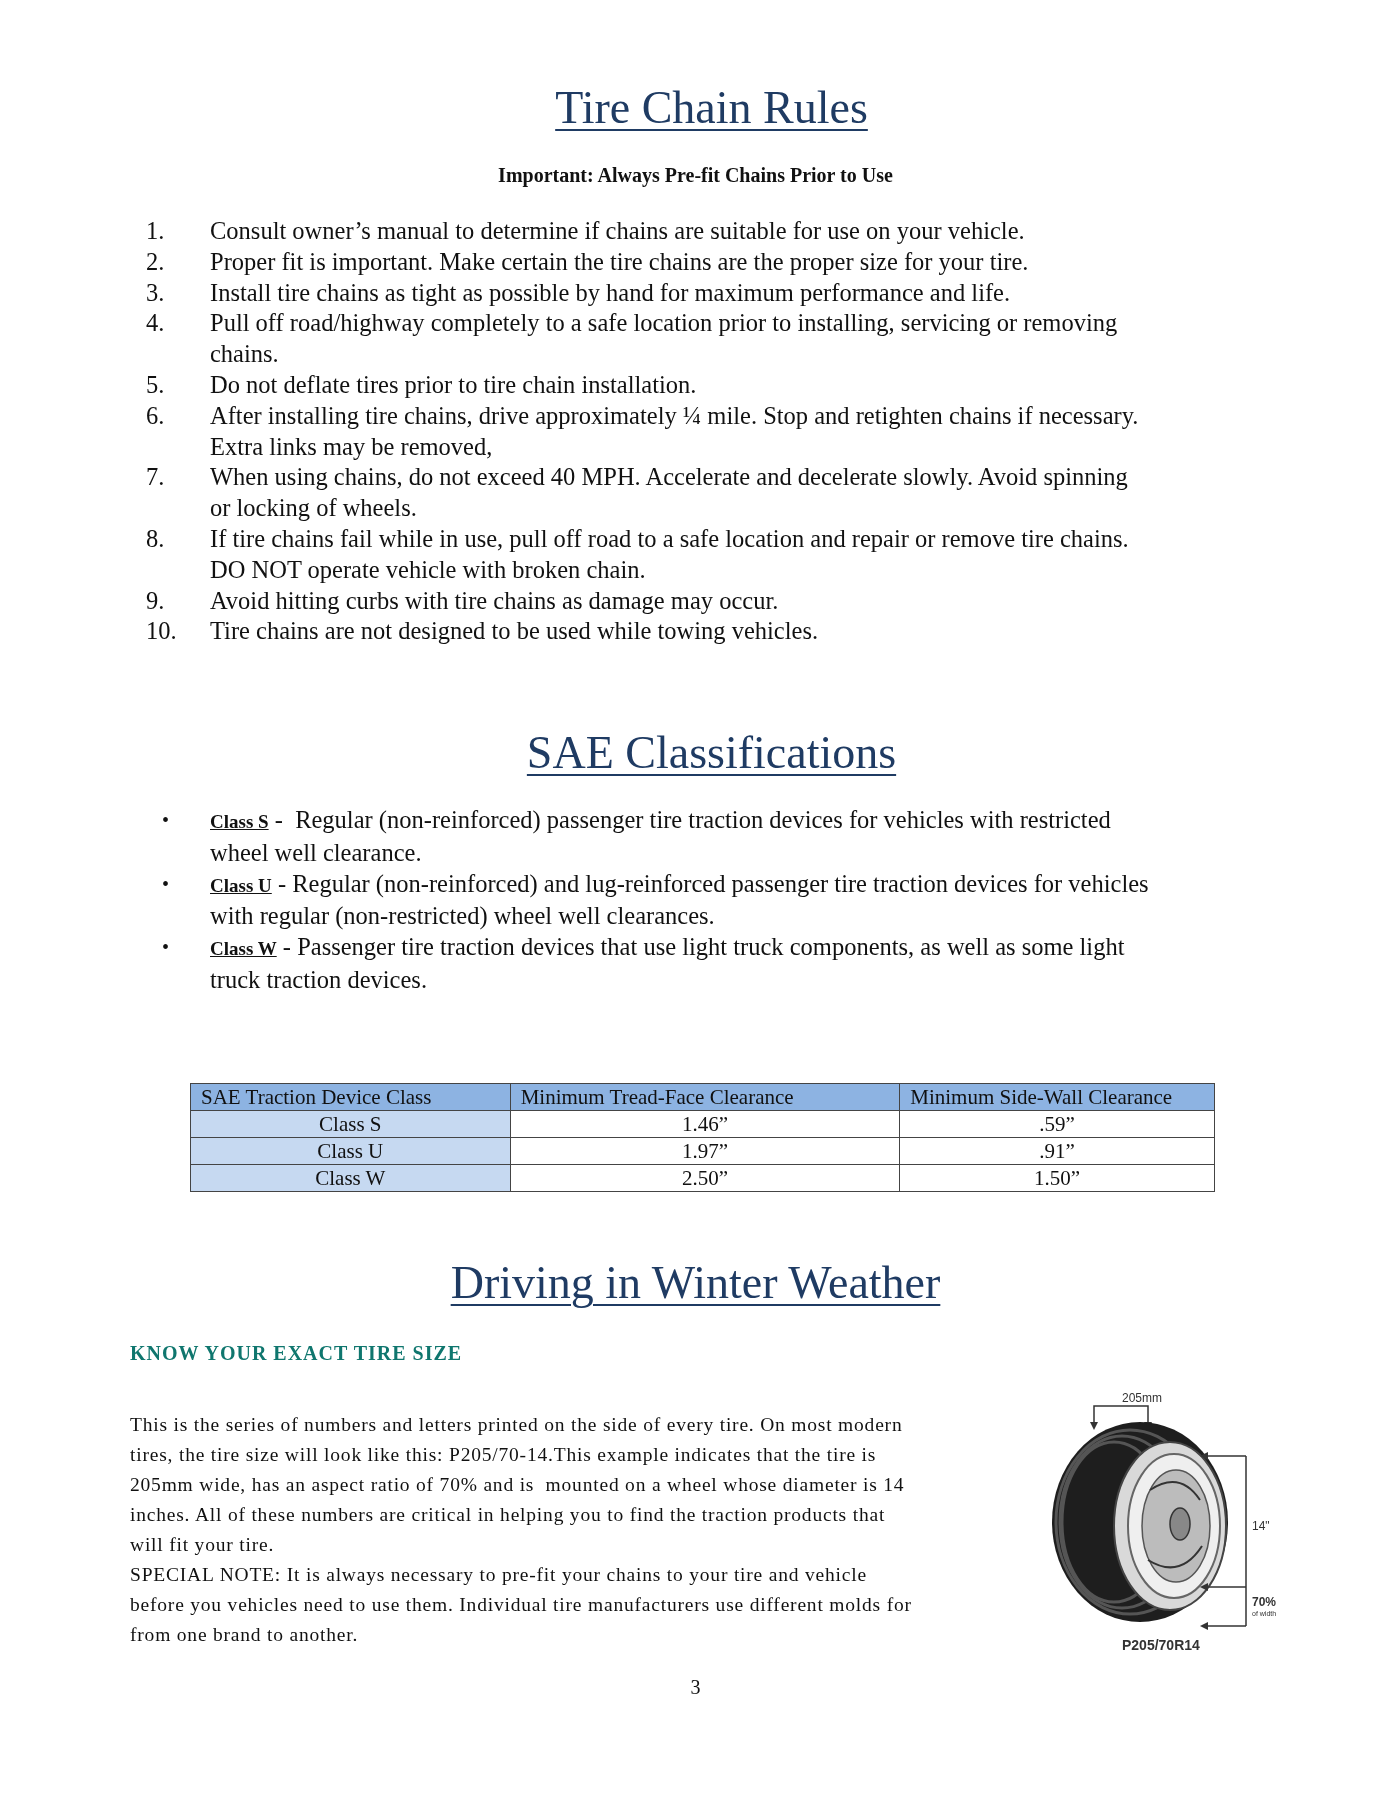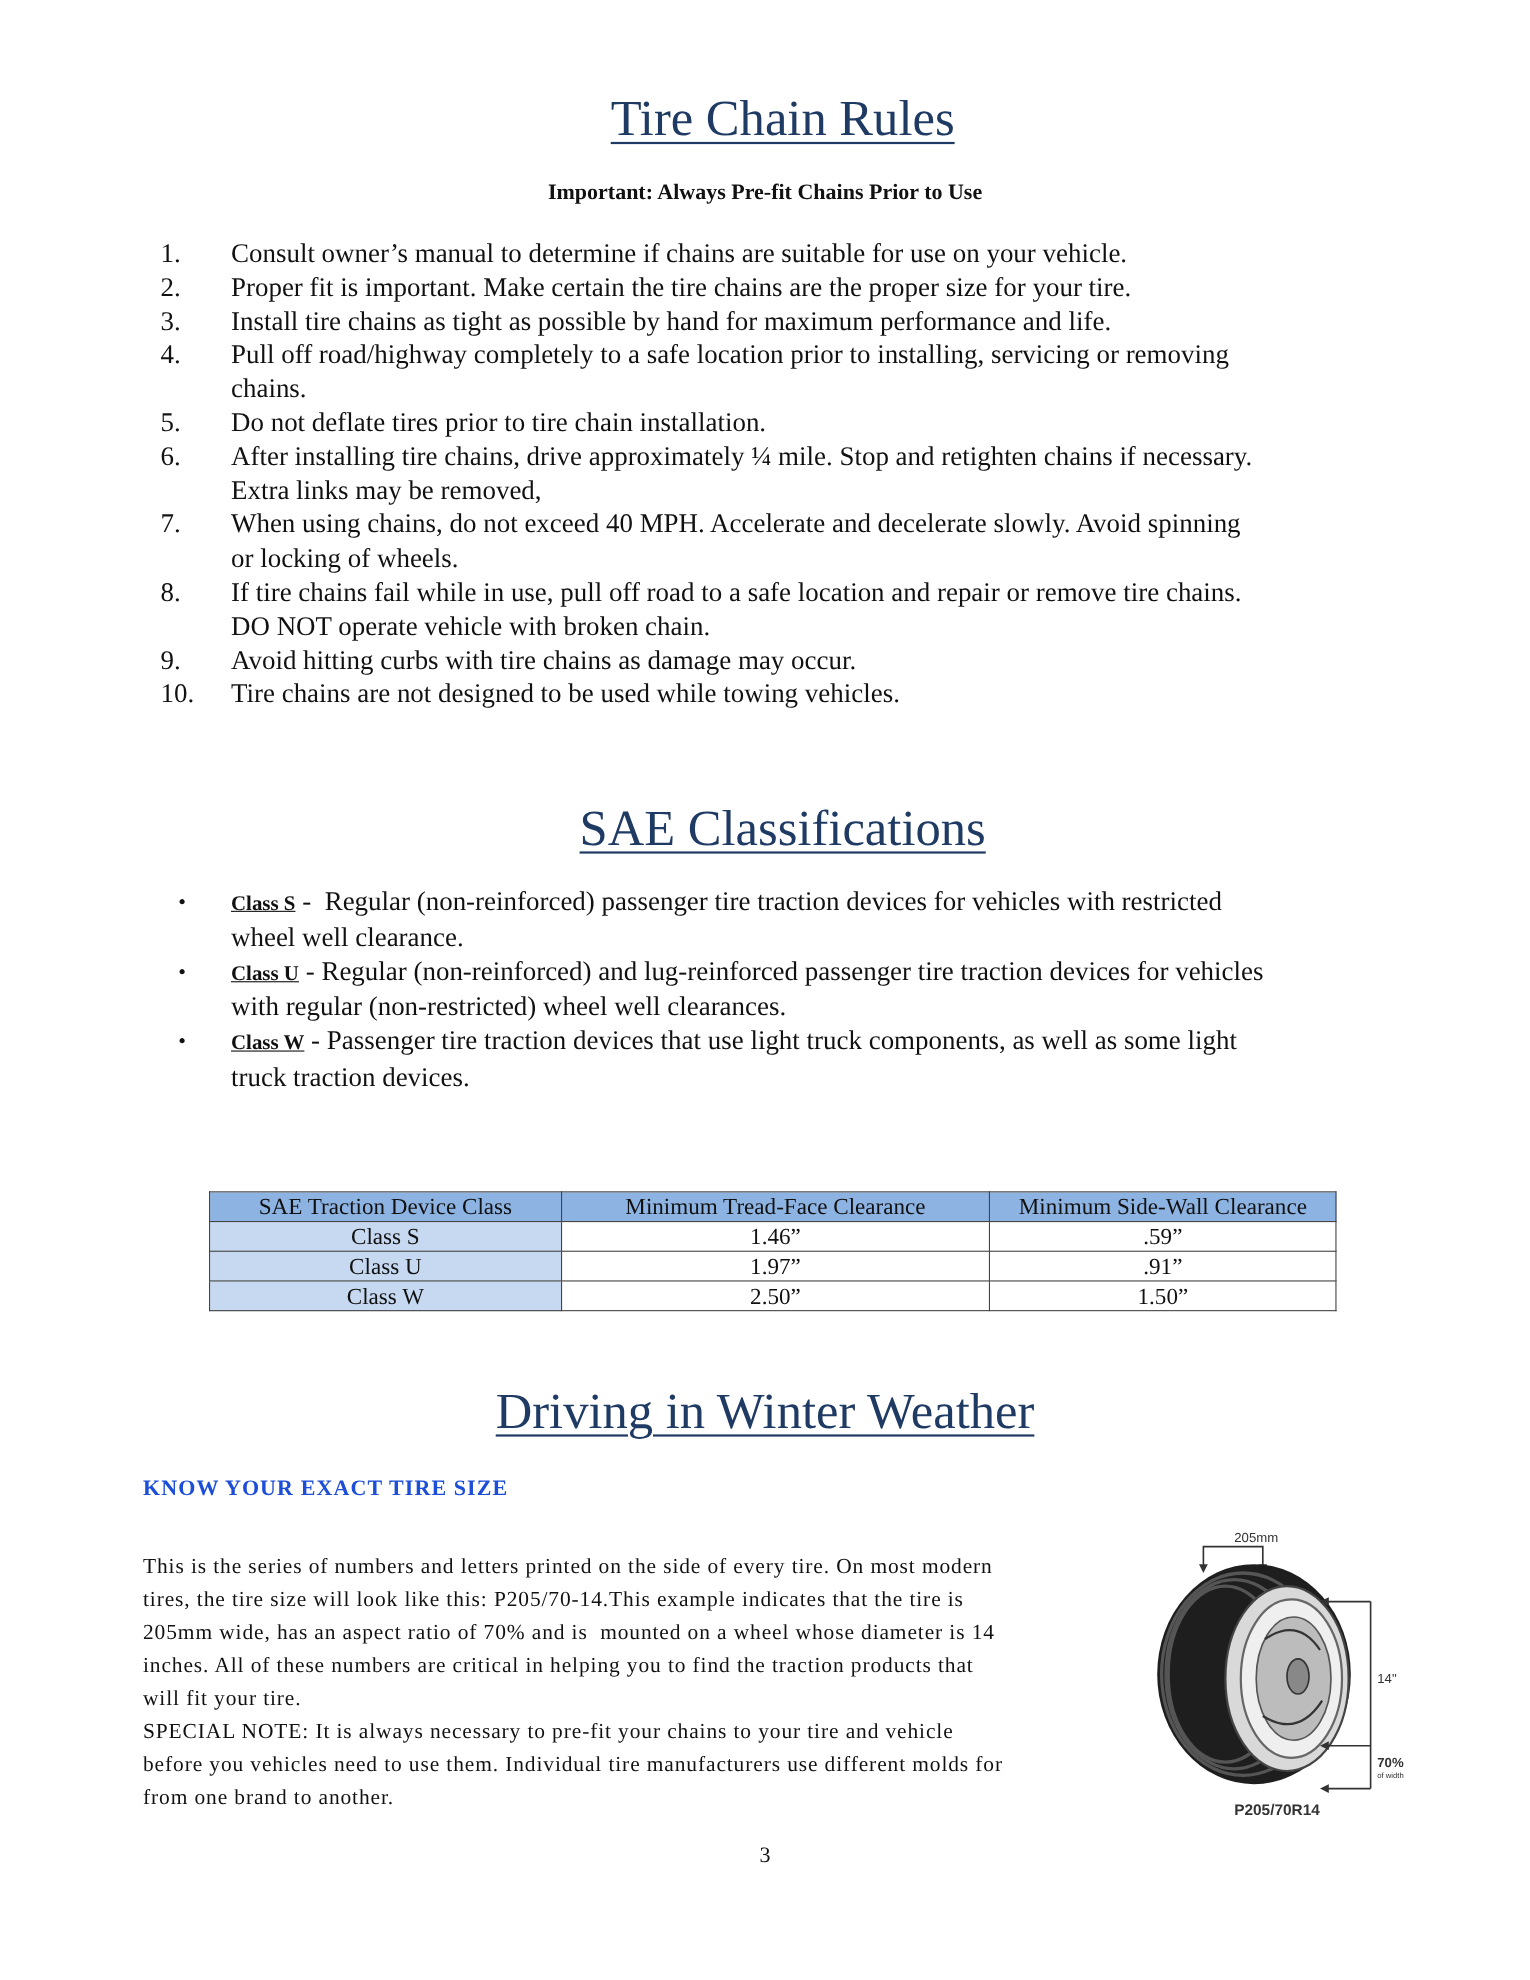--- a/index.html
+++ b/index.html
@@ -16,24 +16,24 @@
   ol.rules li { position: relative; padding-left: 64px; font-size: 24.5px; line-height: 30.8px; }
   ol.rules li .num { position: absolute; left: 0; width: 30px; }
   ul.classes { list-style: none; margin: 0; padding: 0; left: 162px; top: 805px; width: 1100px; }
   ul.classes li { position: relative; padding-left: 48px; font-size: 24.5px; line-height: 30.8px; }
   ul.classes li .bullet { position: absolute; left: 0; top: 0; font-size: 20px; }
   ul.classes li .cls { font-weight: bold; font-size: 19px; text-decoration: underline; }
   table.sae { left: 190px; top: 1083px; width: 1025px; border-collapse: collapse;
               font-size: 21px; }
   table.sae th, table.sae td { border: 1px solid #444; height: 26px; padding: 0 10px;
               line-height: 26px; font-weight: normal; }
-  table.sae th { background: #8db3e2; text-align: center; }
+  table.sae th { background: #8db3e2; text-align: left; }
   table.sae td { text-align: center; background: #fff; }
   table.sae td.c1 { background: #c6d9f1; }
-  .kicker { left: 130px; top: 1340px; color: #1d4ed8; font-weight: bold; font-size: 20px;
+  .kicker { left: 130px; top: 1340px; color: #0f766e; font-weight: bold; font-size: 20px;
             letter-spacing: 1px; line-height: 26px; }
   .body { left: 130px; top: 1368px; width: 910px; font-size: 19.5px; line-height: 30px;
           letter-spacing: 0.8px; margin-top: 42px; }
   .tire { left: 1030px; top: 1350px; width: 280px; height: 300px; }
   .pagenum { left: 0; width: 1391px; text-align: center; top: 1676px; font-size: 20px; }
 </style>
 </head>
 <body>
 
 <div class="abs title" style="top:80px;padding-left:16px;">

